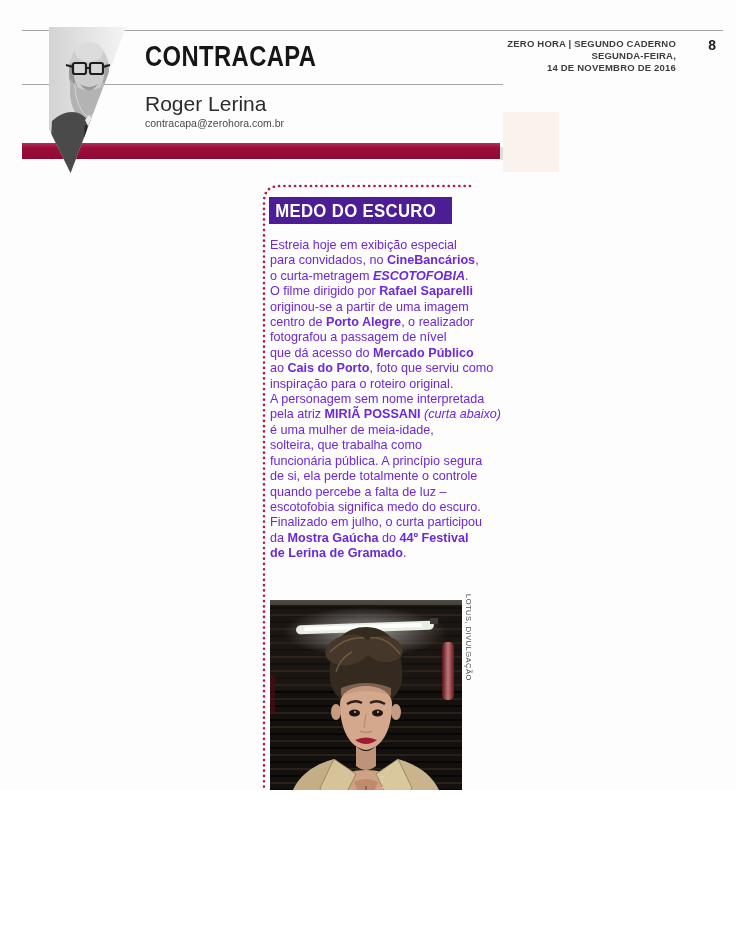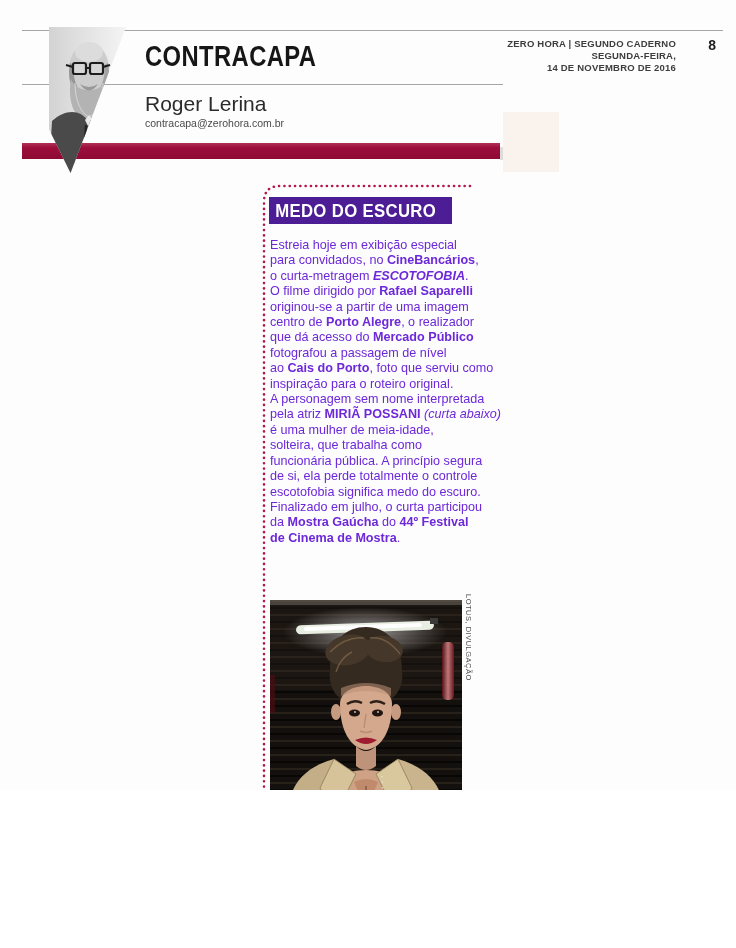--- a/index.html
+++ b/index.html
@@ -94,34 +94,35 @@
     <span>MEDO DO ESCURO</span>
   </div>
 
   <div class="article">
       <div class="article-line"><span>Estreia hoje em exibição especial</span></div>
       <div class="article-line"><span>para convidados, no </span><span class="bold">CineBancários</span><span>,</span></div>
       <div class="article-line"><span>o curta-metragem </span><span class="bold italic">ESCOTOFOBIA</span><span>.</span></div>
       <div class="article-line"><span>O filme dirigido por </span><span class="bold">Rafael Saparelli</span></div>
       <div class="article-line"><span>originou-se a partir de uma imagem</span></div>
       <div class="article-line"><span>centro de </span><span class="bold">Porto Alegre</span><span>, o realizador</span></div>
+      <div class="article-line"><span>fotografou a passagem de nível</span></div>
       <div class="article-line"><span>que dá acesso do </span><span class="bold">Mercado Público</span></div>
-      <div class="article-line"><span>fotografou a passagem de nível</span></div>
       <div class="article-line"><span>ao </span><span class="bold">Cais do Porto</span><span>, foto que serviu como</span></div>
       <div class="article-line"><span>inspiração para o roteiro original.</span></div>
       <div class="article-line"><span>A personagem sem nome interpretada</span></div>
       <div class="article-line"><span>pela atriz </span><span class="bold">MIRIÃ POSSANI</span><span> </span><span class="italic">(curta abaixo)</span></div>
       <div class="article-line"><span>é uma mulher de meia-idade,</span></div>
       <div class="article-line"><span>solteira, que trabalha como</span></div>
       <div class="article-line"><span>funcionária pública. A princípio segura</span></div>
       <div class="article-line"><span>de si, ela perde totalmente o controle</span></div>
+      <div class="article-line"><span>quando percebe a falta de luz –</span></div>
       <div class="article-line"><span>escotofobia significa medo do escuro.</span></div>
       <div class="article-line"><span>Finalizado em julho, o curta participou</span></div>
       <div class="article-line"><span>da </span><span class="bold">Mostra Gaúcha</span><span> do </span><span class="bold">44º Festival</span></div>
-      <div class="article-line"><span class="bold">de Cinema de Mostra</span><span>.</span></div>
+      <div class="article-line"><span class="bold">de Lerina de Gramado</span><span>.</span></div>
     </div>
 
   <div class="photo">
     <svg width="192" height="326" viewBox="0 0 192 326" xmlns="http://www.w3.org/2000/svg">
       <defs>
         <radialGradient id="glow" cx="0.5" cy="0.5" r="0.5">
           <stop offset="0" stop-color="#ffffff" stop-opacity="0.55"></stop>
           <stop offset="1" stop-color="#ffffff" stop-opacity="0"></stop>
         </radialGradient>
         <linearGradient id="streak" x1="0" y1="0" x2="1" y2="0">

